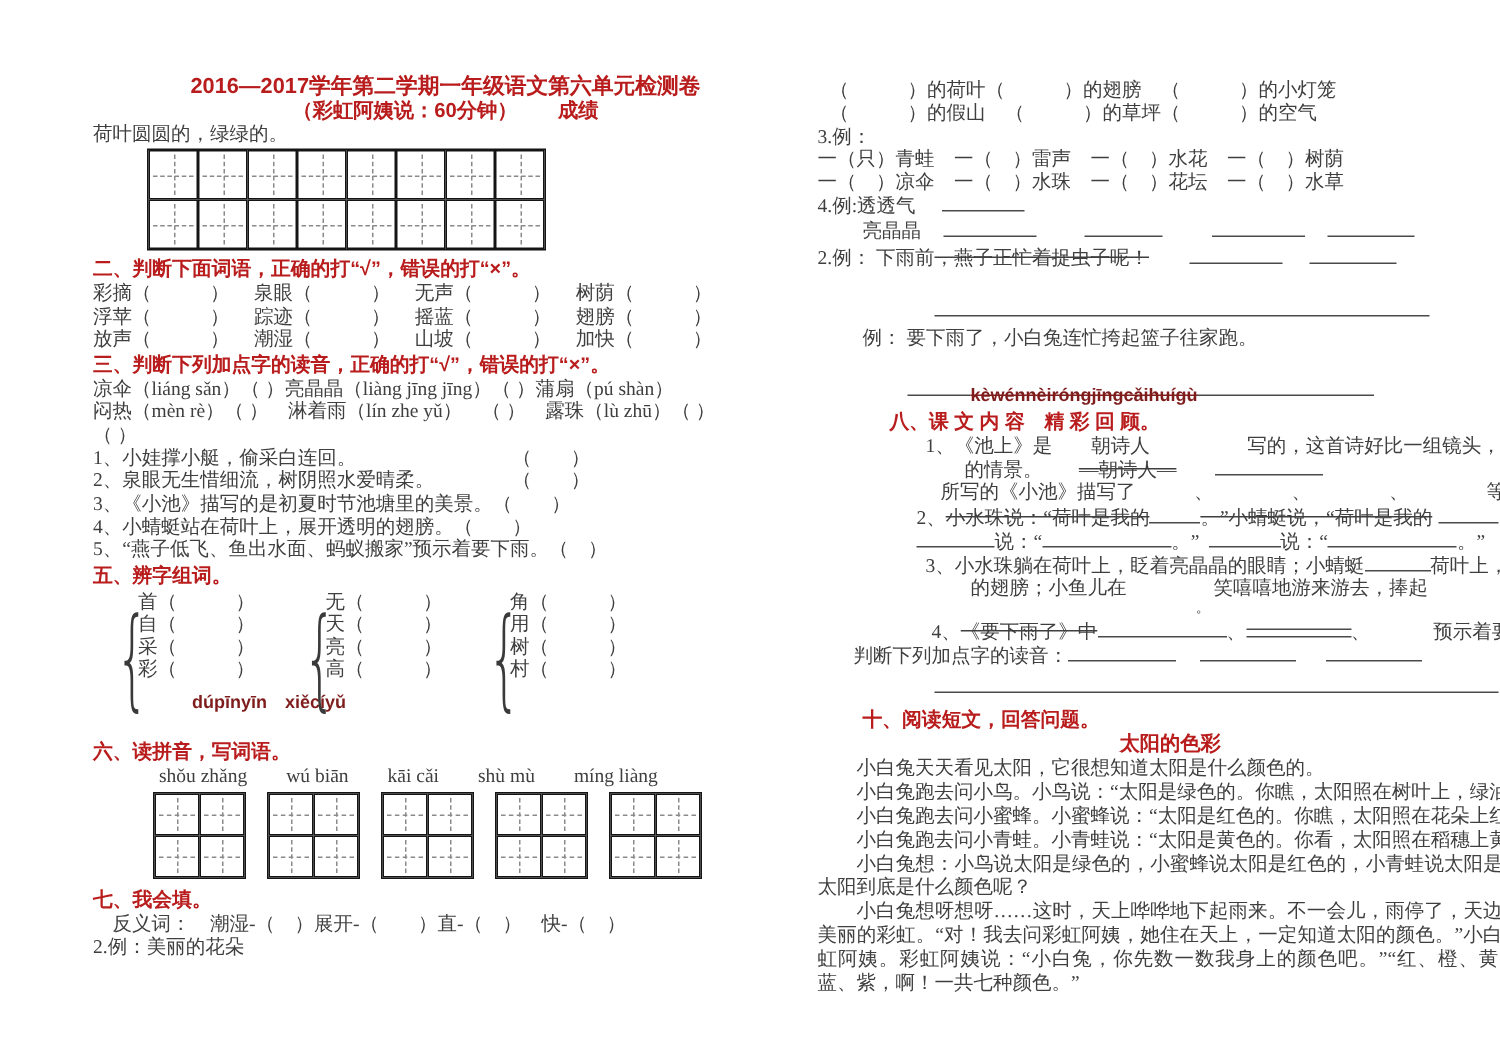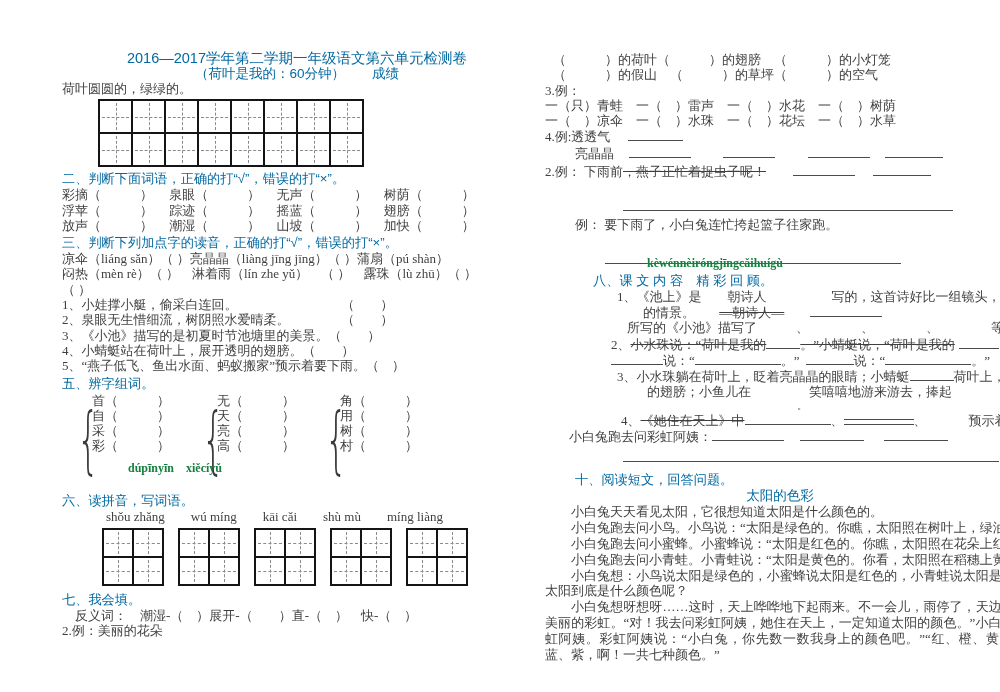--- a/index.html
+++ b/index.html
@@ -1,57 +1,57 @@
 <!DOCTYPE html>
 <html><head>
 <meta charset="utf-8">
 <style>
   html,body{margin:0;padding:0;background:#ffffff;}
   body{width:1000px;height:692px;overflow:hidden;position:relative;
        font-family:"Liberation Serif",serif;color:#3f3f3f;font-size:13px;}
   .col{position:absolute;top:0;}
   #col-left{left:62px;top:50px;width:470px;}
   #col-right{left:545px;top:52px;width:470px;}
-  .bold{font-family:"Liberation Sans",sans-serif;font-weight:normal;color:#0369a1;}
+  .bold{font-family:"Liberation Sans",sans-serif;font-weight:bold;color:#b91c1c;}
   .title{text-align:center;font-size:14.5px;line-height:16px;}
   .subtitle{text-align:center;font-size:13.5px;line-height:15px;}
   .h{font-size:13.2px;line-height:16px;margin-top:2px;}
   .row{line-height:15.3px;white-space:nowrap;}
   .indent1{}
   
   .copy-grid{display:grid;margin:3px 0 4px 36px;width:max-content;border:1px solid #141414;}
   .tian-row{display:flex;gap:14px;margin:4px 0 6px 40px;}
   .tian{display:grid;grid-template-columns:repeat(2,30px);border:1px solid #141414;width:max-content;}
   .cell{width:33px;height:33px;border:1px solid #141414;position:relative;box-sizing:border-box;}
   .tian .cell{width:30px;height:28px;}
   .cell::before{content:"";position:absolute;left:50%;top:2px;bottom:2px;border-left:1px dashed #8a8a8a;}
   .cell::after{content:"";position:absolute;top:50%;left:2px;right:2px;border-top:1px dashed #8a8a8a;}
   
   .s5-wrap{position:relative;height:64px;margin-top:1px;}
   .bz-group{position:absolute;top:0;}
   .bz-row{line-height:15px;white-space:nowrap;}
   .brace{position:absolute;left:-15px;top:10px;font-size:64px;line-height:1;color:#3a3a3a;
          transform:scaleX(0.55) scaleY(1.15);transform-origin:left top;
          font-family:"DejaVu Sans",sans-serif;font-weight:200;}
-  .pinyin-note{font-family:Liberation Serif, serif;font-weight:bold;font-size:12px;color:#15803d;}
+  .pinyin-note{font-family:Liberation Sans, sans-serif;font-weight:bold;font-size:12px;color:#7f1d1d;}
   
   .bl{display:inline-block;height:12px;border-bottom:1px solid #4a4a4a;}
   .bl2{display:inline-block;height:4px;border-bottom:1px solid #4a4a4a;border-top:1px solid #4a4a4a;}
   .hr{display:inline-block;height:1px;background:#4a4a4a;vertical-align:middle;}
   .struck{text-decoration:line-through;}
   .nw{white-space:nowrap;}
   .passage p{margin:0;text-indent:2em;line-height:15.8px;width:522px;text-align:justify;}
   .ptitle{text-align:center;width:470px;font-size:13.5px;line-height:16px;}
 </style>
 </head>
 <body>
 
 <div class="col" id="col-left">
   <div class="bold title">2016—2017学年第二学期一年级语文第六单元检测卷</div>
-  <div class="bold subtitle">（荷叶是我的：60分钟）　　成绩</div>
+  <div class="bold subtitle">（彩虹阿姨说：60分钟）　　成绩</div>
 
   <div class="row indent1">荷叶圆圆的，绿绿的。</div>
   <div class="copy-grid" style="grid-template-columns: repeat(8, 33px);">
       <div class="cell"></div>
       <div class="cell"></div>
       <div class="cell"></div>
       <div class="cell"></div>
       <div class="cell"></div>
       <div class="cell"></div>
       <div class="cell"></div>
@@ -104,21 +104,21 @@
       <div class="bz-row"><span>用</span><span>（　　　）</span></div>
       <div class="bz-row"><span>树</span><span>（　　　）</span></div>
       <div class="bz-row"><span>村</span><span>（　　　）</span></div>
     </div>
   </div>
 
   <div class="pinyin-note" style="margin:3px 0 0 66px">dúpīnyīn　xiěcíyǔ</div>
   <div class="bold h" style="margin-top:16px">六、读拼音，写词语。</div>
   <div class="row" style="margin-left:44px;display:flex;gap:26px">
     <span>shǒu zhǎng</span>
-    <span>wú míng</span>
+    <span>wú biān</span>
     <span>kāi cǎi</span>
     <span>shù mù</span>
     <span>míng liàng</span>
   </div>
   <div class="tian-row">
       <div class="tian">
         <div class="cell"></div>
         <div class="cell"></div>
         <div class="cell"></div>
         <div class="cell"></div>
@@ -207,24 +207,24 @@
     <span class="bl" style="width:52px"></span><span>说：“</span><span class="bl" style="width:86px"></span><span>。”</span><span class="bl" style="width:48px;margin-left:6px"></span><span>说：“</span><span class="bl" style="width:86px"></span><span>。”</span>
   </div>
   <div class="row nw" style="margin-left:72px">
     <span>3、小水珠躺在荷叶上，眨着亮晶晶的眼睛；小蜻蜓</span><span class="bl" style="width:44px"></span><span>荷叶上，透明</span>
   </div>
   <div class="row" style="margin-left:102px">
     <span>的翅膀；小鱼儿在</span><span style="display:inline-block;width:58px"></span><span>笑嘻嘻地游来游去，捧起</span>
   </div>
   <div class="row" style="margin-left:252px;font-size:10px;line-height:12px">。</div>
   <div class="row" style="margin-left:76px">
-    <span>4、</span><span class="struck">《她住在天上》中</span><span class="bl" style="width:86px"></span><span>、</span><span class="bl2" style="width:70px"></span><span>、</span><span style="display:inline-block;width:42px"></span><span>预示着要下雨。</span>
+    <span>4、</span><span class="struck">《要下雨了》中</span><span class="bl" style="width:86px"></span><span>、</span><span class="bl2" style="width:70px"></span><span>、</span><span style="display:inline-block;width:42px"></span><span>预示着要下雨。</span>
   </div>
   <div class="row" style="margin-left:24px">
-    <span>小白兔跑去问彩虹阿姨：</span><span class="bl" style="width:72px"></span><span class="bl" style="width:64px;margin-left:16px"></span><span class="bl" style="width:64px;margin-left:20px"></span>
+    <span>判断下列加点字的读音：</span><span class="bl" style="width:72px"></span><span class="bl" style="width:64px;margin-left:16px"></span><span class="bl" style="width:64px;margin-left:20px"></span>
   </div>
   <div style="margin-top:8px"><span class="hr" style="width:376px;margin-left:78px"></span></div>
 
   <div class="bold h" style="margin-left:30px;margin-top:4px">十、阅读短文，回答问题。</div>
   <div class="bold ptitle">太阳的色彩</div>
   <div class="passage">
     <p>小白兔天天看见太阳，它很想知道太阳是什么颜色的。</p>
     <p>小白兔跑去问小鸟。小鸟说：“太阳是绿色的。你瞧，太阳照在树叶上，绿油油的。”</p>
     <p>小白兔跑去问小蜜蜂。小蜜蜂说：“太阳是红色的。你瞧，太阳照在花朵上红艳艳的。”</p>
     <p>小白兔跑去问小青蛙。小青蛙说：“太阳是黄色的。你看，太阳照在稻穗上黄灿灿的。”</p>

